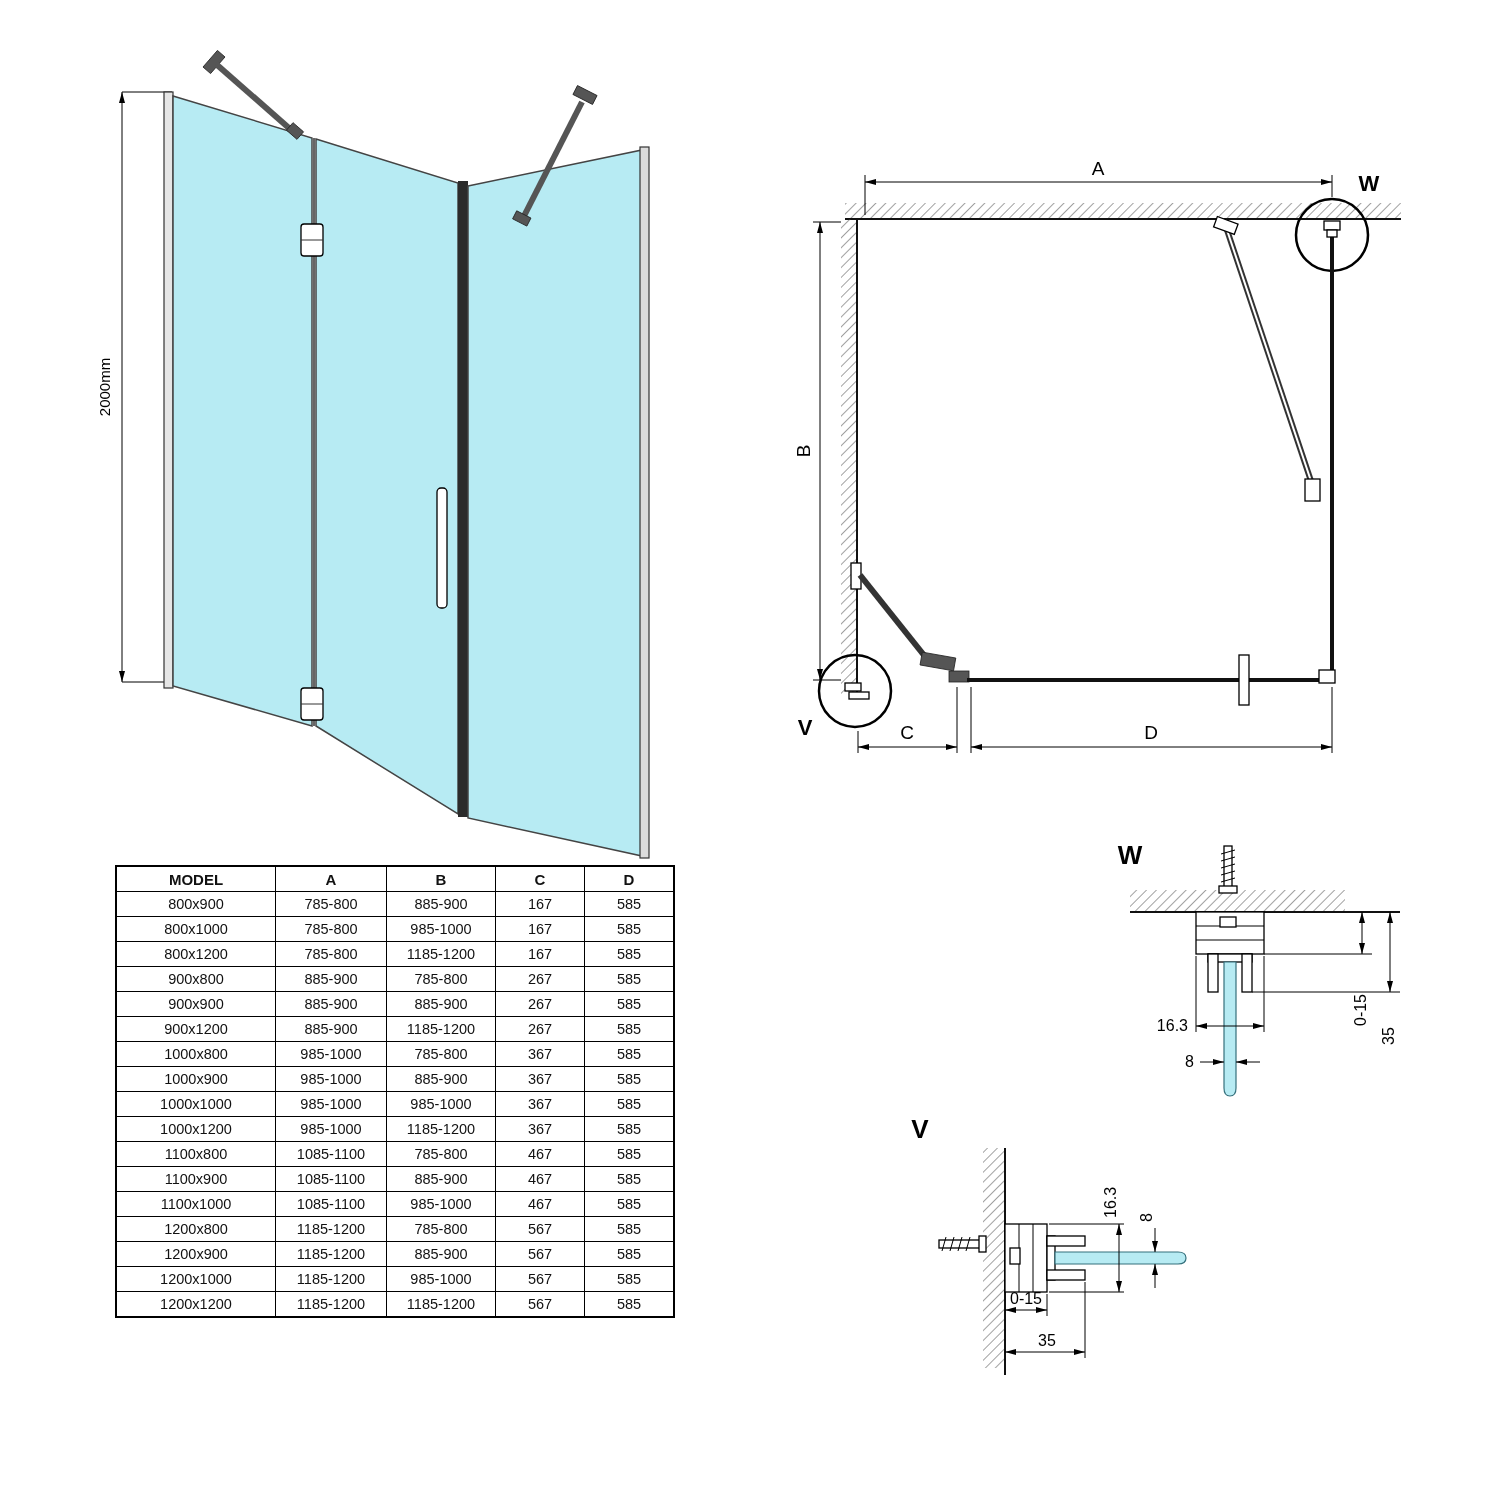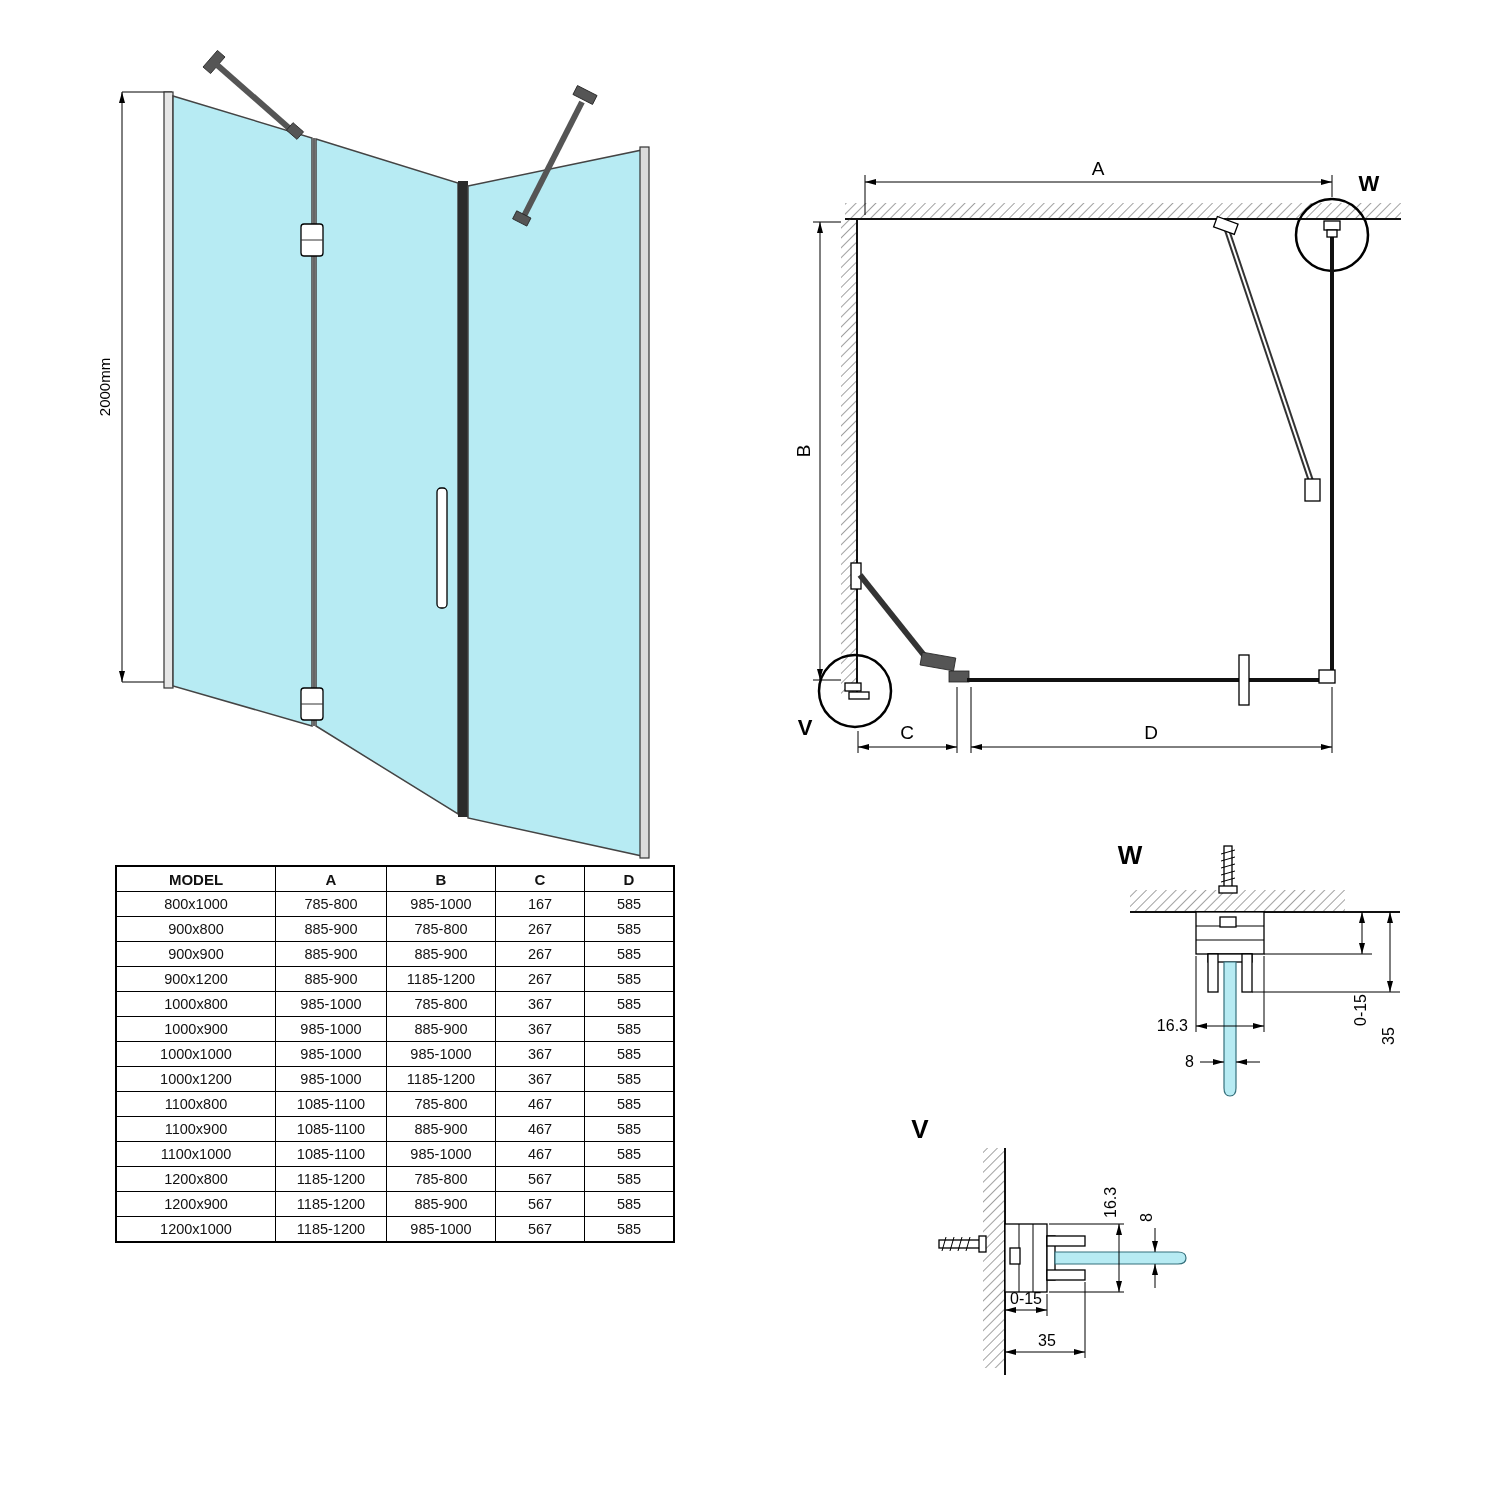--- a/index.html
+++ b/index.html
@@ -251,23 +251,37 @@
     <tr>
         <th>MODEL</th>
         <th>A</th>
         <th>B</th>
         <th>C</th>
         <th>D</th>
       </tr>
   </thead>
   <tbody>
       <tr>
+        <td>800x900</td>
+        <td>785-800</td>
+        <td>885-900</td>
+        <td>167</td>
+        <td>585</td>
+      </tr>
+      <tr>
         <td>800x1000</td>
         <td>785-800</td>
         <td>985-1000</td>
+        <td>167</td>
+        <td>585</td>
+      </tr>
+      <tr>
+        <td>800x1200</td>
+        <td>785-800</td>
+        <td>1185-1200</td>
         <td>167</td>
         <td>585</td>
       </tr>
       <tr>
         <td>900x800</td>
         <td>885-900</td>
         <td>785-800</td>
         <td>267</td>
         <td>585</td>
       </tr>
@@ -348,14 +362,21 @@
         <td>567</td>
         <td>585</td>
       </tr>
       <tr>
         <td>1200x1000</td>
         <td>1185-1200</td>
         <td>985-1000</td>
         <td>567</td>
         <td>585</td>
       </tr>
+      <tr>
+        <td>1200x1200</td>
+        <td>1185-1200</td>
+        <td>1185-1200</td>
+        <td>567</td>
+        <td>585</td>
+      </tr>
     </tbody>
 </table>
 
 </body></html>

